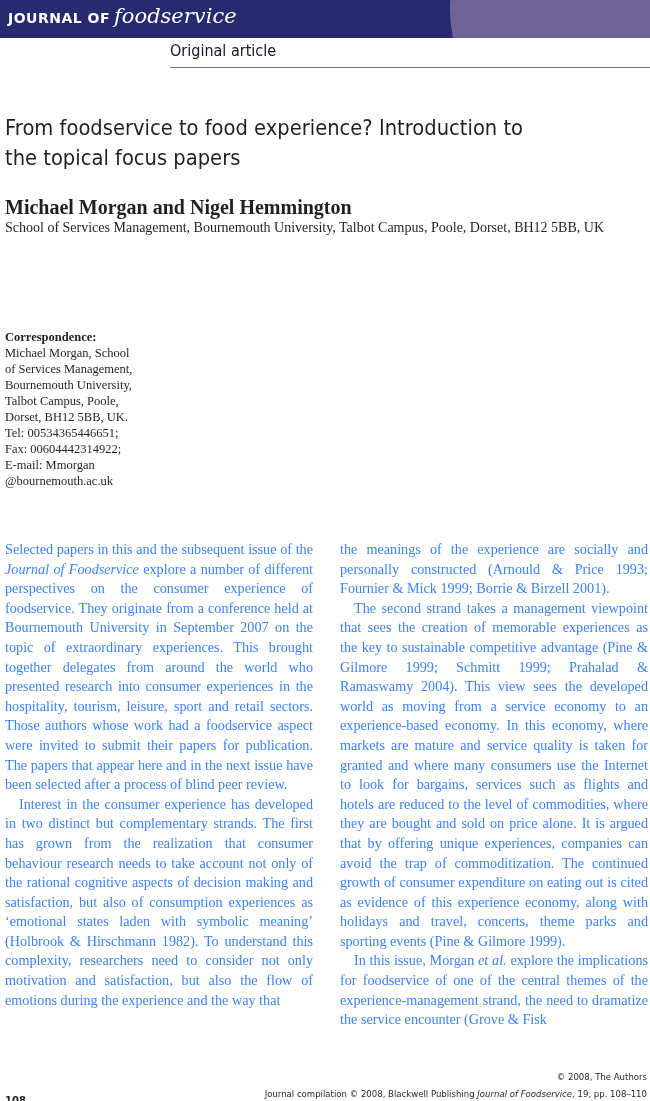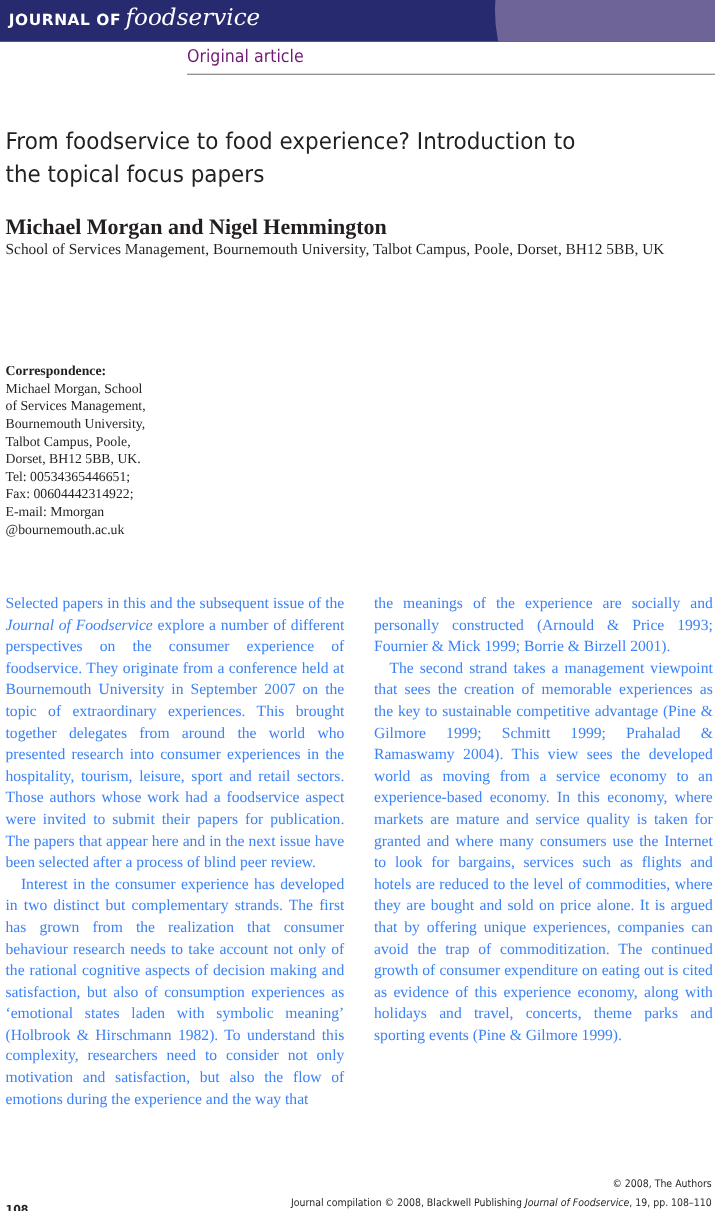--- a/index.html
+++ b/index.html
@@ -2,21 +2,21 @@
 <html><head>
 <meta charset="utf-8">
 <style>
   html, body { margin: 0; padding: 0; background: #ffffff; }
   body { width: 650px; height: 1101px; position: relative; overflow: hidden; color: #231f20; }
   .banner { position: absolute; left: 0; top: 0; width: 650px; height: 38px; background: #272a6e; overflow: hidden; }
   .banner .swoosh { position: absolute; right: -60px; top: -120px; width: 260px; height: 260px; border-radius: 50%; background: #6f6498; }
   .journal-name { position: absolute; left: 8px; top: 4px; color: #ffffff; white-space: nowrap; }
   .journal-name .caps { font-family: "DejaVu Sans", sans-serif; font-size: 14px; letter-spacing: 0.5px; font-weight: bold; }
   .journal-name .ital { font-family: "DejaVu Serif", serif; font-style: italic; font-size: 21px; }
-  .article-type { position: absolute; left: 170px; top: 41px; font-family: "DejaVu Sans Condensed", "DejaVu Sans", sans-serif; font-size: 16px; color: #701a75; }
+  .article-type { position: absolute; left: 170px; top: 41px; font-family: "DejaVu Sans Condensed", "DejaVu Sans", sans-serif; font-size: 16px; color: #0f172a; }
   .article-rule { position: absolute; left: 170px; top: 67px; width: 480px; height: 1px; background: #7a7a7a; }
   .title { position: absolute; left: 5px; top: 113px; width: 600px; font-family: "DejaVu Sans", sans-serif; font-size: 21px; line-height: 30px; color: #231f20; font-weight: normal; margin: 0; transform: scaleX(0.93); transform-origin: left top; }
   .authors { position: absolute; left: 5px; top: 196px; font-family: "Liberation Serif", serif; font-weight: bold; font-size: 20px; }
   .affiliation { position: absolute; left: 5px; top: 220px; font-family: "Liberation Serif", serif; font-size: 14px; white-space: nowrap; text-align: center; }
   .corr { position: absolute; left: 5px; top: 329px; width: 160px; font-family: "Liberation Serif", serif; font-size: 12.5px; line-height: 16px; }
   .corr .label { font-weight: bold; display: block; }
   .corr .line { display: block; white-space: nowrap; }
   .col { position: absolute; top: 540px; width: 310px; font-family: "Liberation Serif", serif; font-size: 14.2px; line-height: 19.6px; text-align: justify; color: #3b82f6; }
   .col.left { left: 5px; width: 308px; }
   .col.right { left: 340px; width: 308px; }
@@ -63,17 +63,18 @@
 </div>
 
 <div class="col left">
   <p><span>Selected papers in this and the subsequent issue of the </span><i>Journal of Foodservice</i><span> explore a number of different perspectives on the consumer experience of foodservice. They originate from a conference held at Bournemouth University in September 2007 on the topic of extraordinary experiences. This brought together delegates from around the world who presented research into consumer experiences in the hospitality, tourism, leisure, sport and retail sectors. Those authors whose work had a foodservice aspect were invited to submit their papers for publication. The papers that appear here and in the next issue have been selected after a process of blind peer review.</span></p>
   <p class="indent">Interest in the consumer experience has developed in two distinct but complementary strands. The first has grown from the realization that consumer behaviour research needs to take account not only of the rational cognitive aspects of decision making and satisfaction, but also of consumption experiences as ‘emotional states laden with symbolic meaning’ (Holbrook &amp; Hirschmann 1982). To understand this complexity, researchers need to consider not only motivation and satisfaction, but also the flow of emotions during the experience and the way that</p>
 </div>
 
 <div class="col right">
   <p>the meanings of the experience are socially and personally constructed (Arnould &amp; Price 1993; Fournier &amp; Mick 1999; Borrie &amp; Birzell 2001).</p>
   <p class="indent">The second strand takes a management viewpoint that sees the creation of memorable experiences as the key to sustainable competitive advantage (Pine &amp; Gilmore 1999; Schmitt 1999; Prahalad &amp; Ramaswamy 2004). This view sees the developed world as moving from a service economy to an experience-based economy. In this economy, where markets are mature and service quality is taken for granted and where many consumers use the Internet to look for bargains, services such as flights and hotels are reduced to the level of commodities, where they are bought and sold on price alone. It is argued that by offering unique experiences, companies can avoid the trap of commoditization. The continued growth of consumer expenditure on eating out is cited as evidence of this experience economy, along with holidays and travel, concerts, theme parks and sporting events (Pine &amp; Gilmore 1999).</p>
+  <p class="indent"><span>In this issue, Morgan </span><i>et al.</i><span> explore the implications for foodservice of one of the central themes of the experience-management strand, the need to dramatize the service encounter (Grove &amp; Fisk</span></p>
 </div>
 
 <div class="page-num">108</div>
 <div class="copyright">© 2008, The Authors</div>
 <div class="compilation"><span>Journal compilation © 2008, Blackwell Publishing </span><i>Journal of Foodservice</i><span>, 19, pp. 108–110</span></div>
 
 </body></html>

